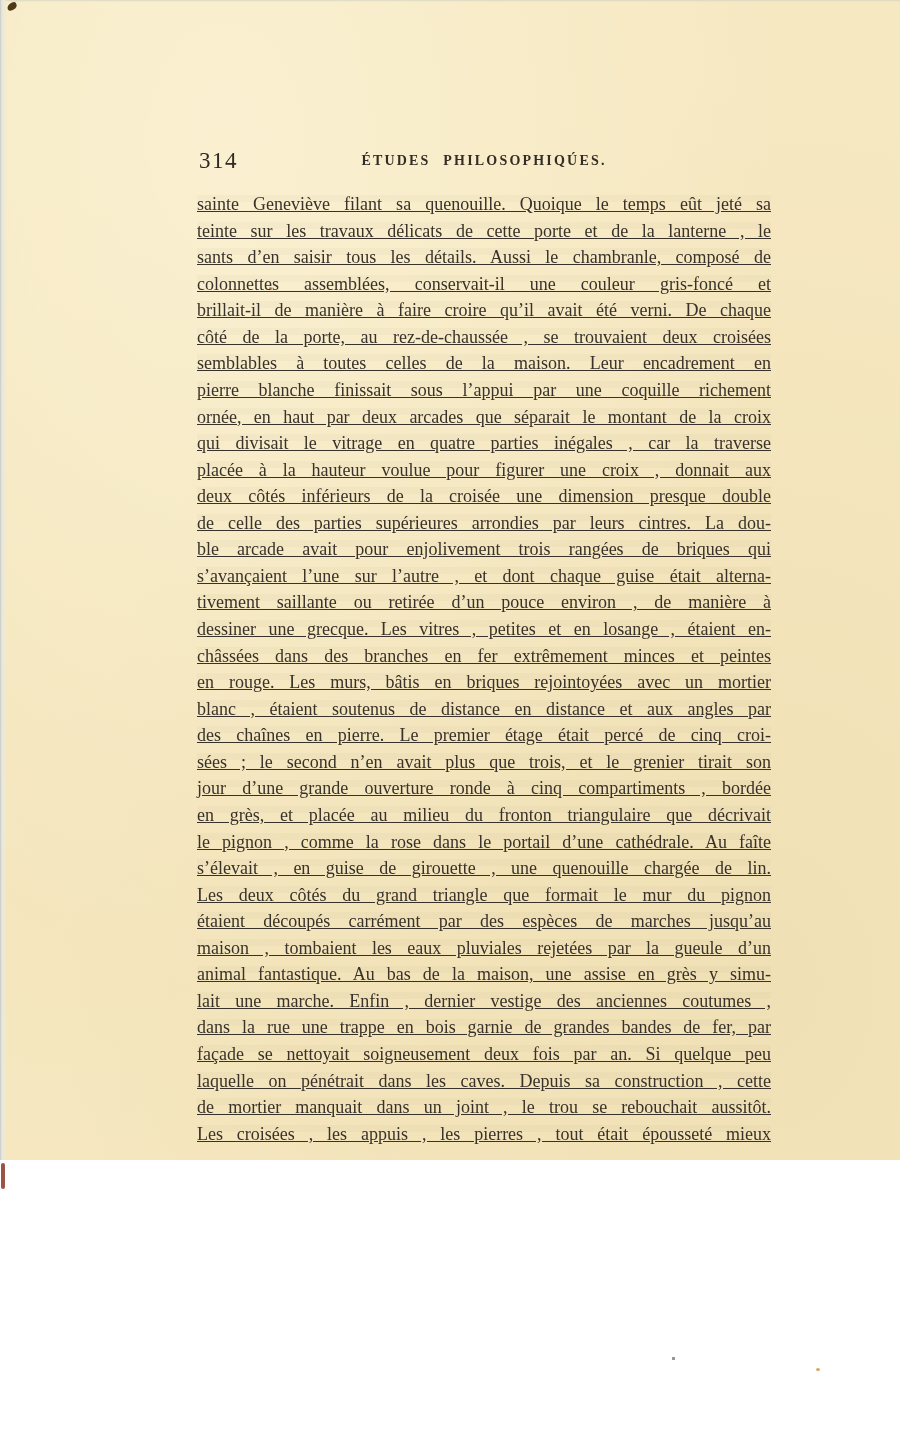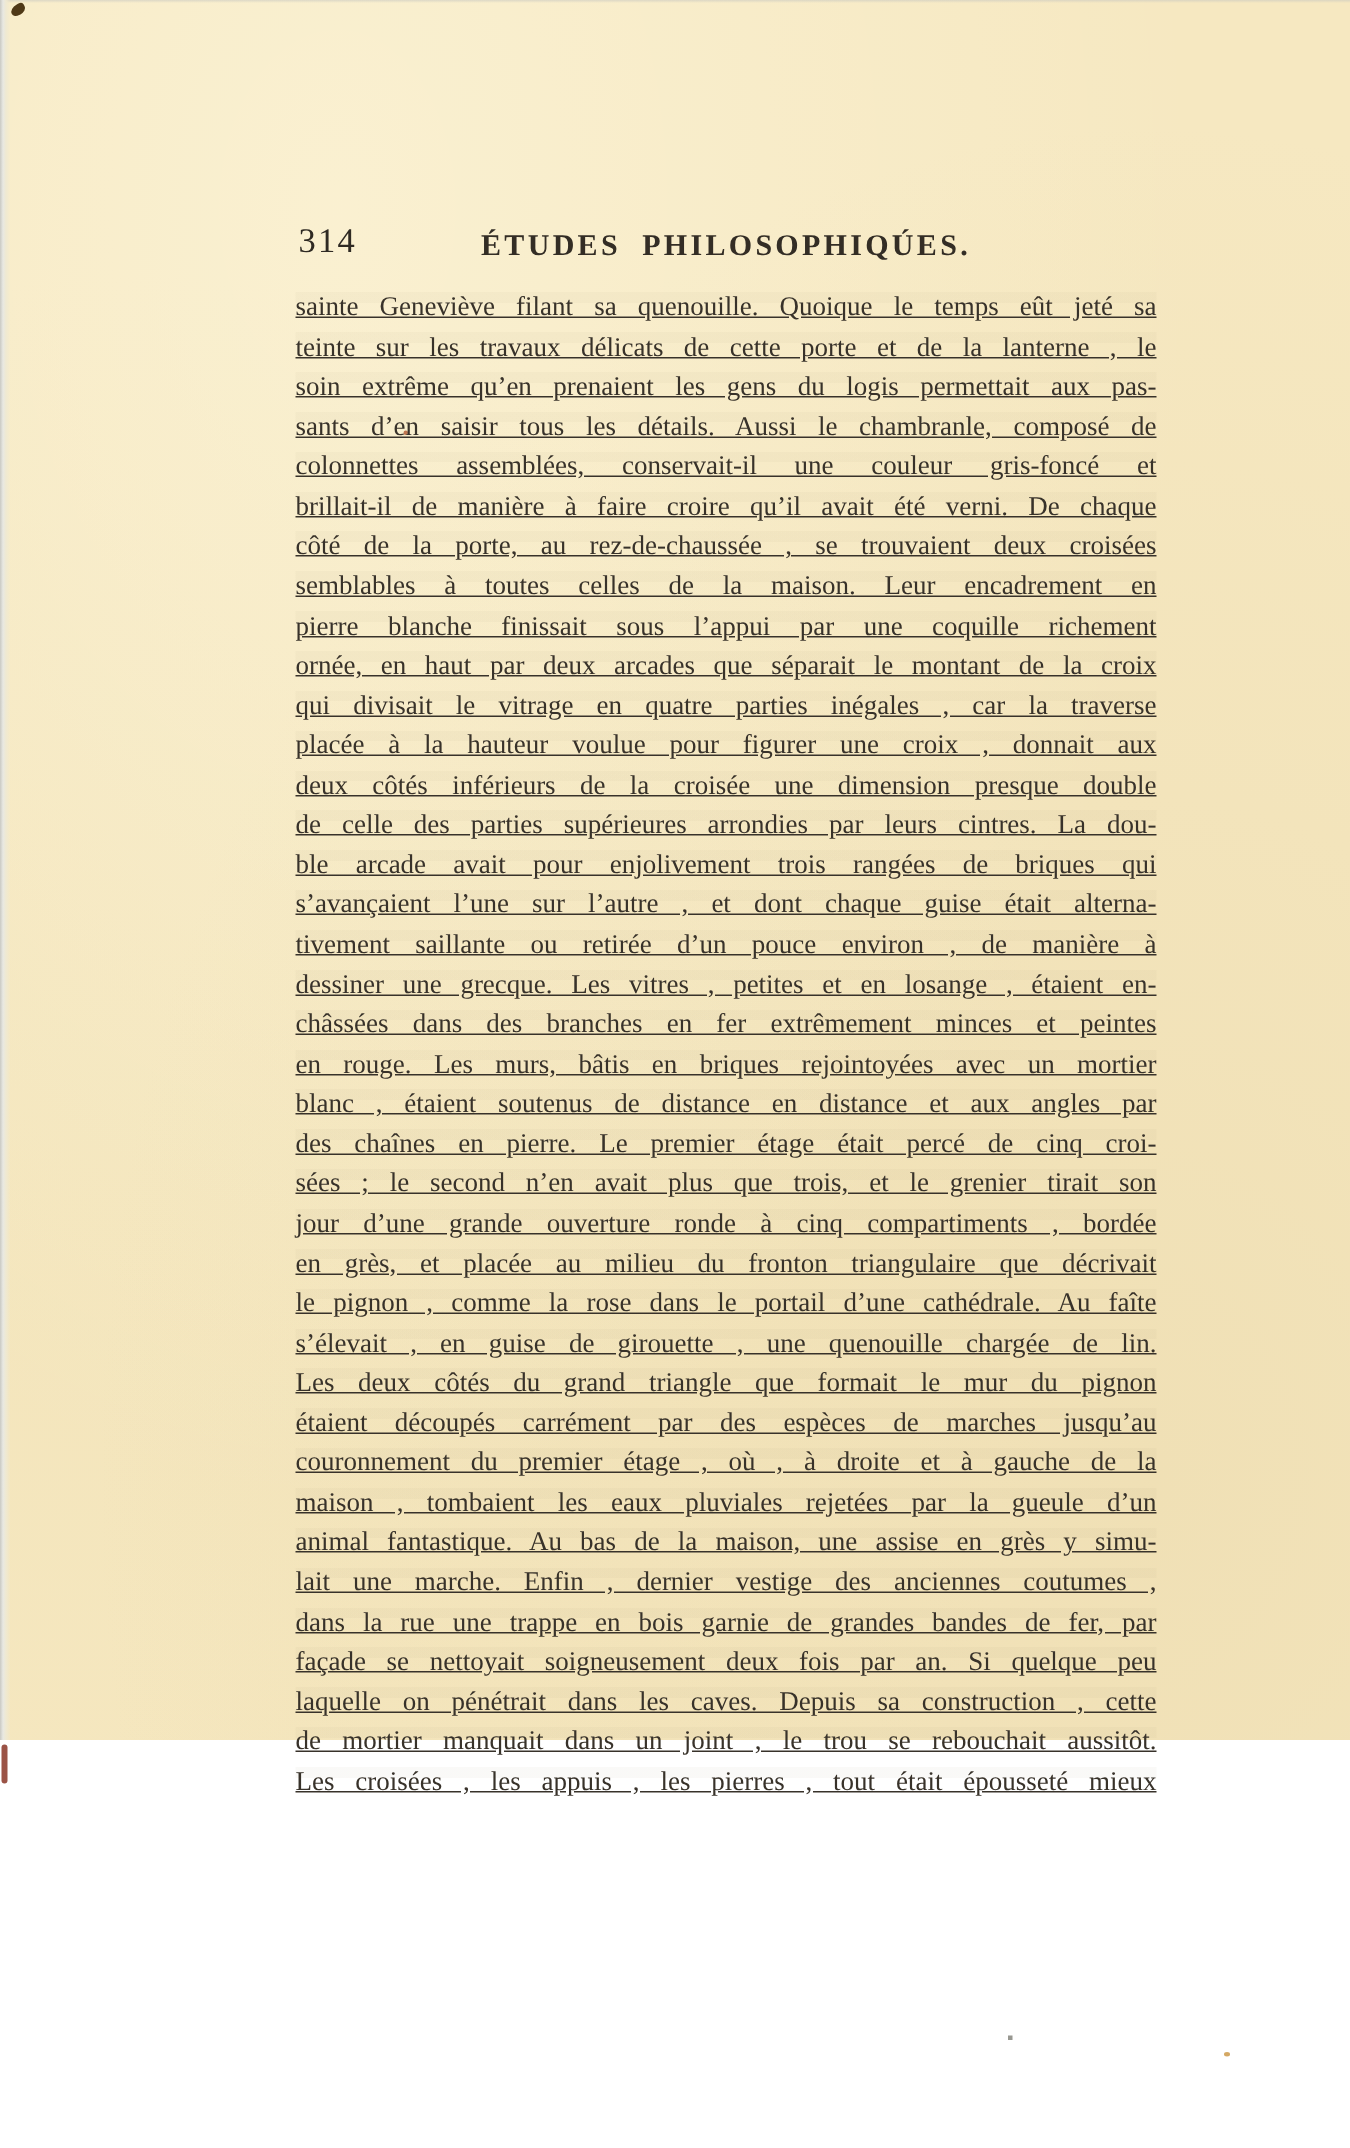--- a/index.html
+++ b/index.html
@@ -44,21 +44,21 @@
   .speck-a{left:269px;top:287px;width:3px;height:3px;background:#b0562f;border-radius:50%;opacity:.8;}
   .speck-b{left:672px;top:1357px;width:3px;height:3px;background:#8d8d85;opacity:.9;}
   .speck-c{left:816px;top:1368px;width:4px;height:3px;background:#c9923d;border-radius:50%;opacity:.8;}
 
   .page-number{
     position:absolute;left:199px;top:148px;
     font-size:23px;letter-spacing:1.5px;color:#2f2a23;
   }
   .running-title{
     position:absolute;left:197px;top:153px;width:574px;
-    text-align:center;font-size:20px;font-weight:bold;
+    text-align:center;font-size:14px;font-weight:bold;
     letter-spacing:2.2px;word-spacing:7px;color:#332d25;
   }
   .body-text{
     position:absolute;left:197px;top:191px;width:574px;
     font-size:18px;color:var(--ink);
     
     background-image:repeating-linear-gradient(
       0deg, transparent 0px, transparent 15px,
       rgba(150,138,105,0.05) 15px, rgba(150,138,105,0.05) 22px,
       transparent 22px, transparent 26.57px);
@@ -83,21 +83,20 @@
   <div class="speck speck-a"></div>
   <div class="speck speck-b"></div>
   <div class="speck speck-c"></div>
 
   <div class="page-number">314</div>
   <div class="running-title">ÉTUDES PHILOSOPHIQÚES.</div>
 
   <div class="body-text" id="body-text">
       <div class="line">sainte Geneviève filant sa quenouille. Quoique le temps eût jeté sa</div>
       <div class="line">teinte sur les travaux délicats de cette porte et de la lanterne , le</div>
-      <div class="line">soin extrême qu’en prenaient les gens du logis permettait aux pas-</div>
       <div class="line">sants d’en saisir tous les détails. Aussi le chambranle, composé de</div>
       <div class="line">colonnettes assemblées, conservait-il une couleur gris-foncé et</div>
       <div class="line">brillait-il de manière à faire croire qu’il avait été verni. De chaque</div>
       <div class="line">côté de la porte, au rez-de-chaussée , se trouvaient deux croisées</div>
       <div class="line">semblables à toutes celles de la maison. Leur encadrement en</div>
       <div class="line">pierre blanche finissait sous l’appui par une coquille richement</div>
       <div class="line">ornée, en haut par deux arcades que séparait le montant de la croix</div>
       <div class="line">qui divisait le vitrage en quatre parties inégales , car la traverse</div>
       <div class="line">placée à la hauteur voulue pour figurer une croix , donnait aux</div>
       <div class="line">deux côtés inférieurs de la croisée une dimension presque double</div>
@@ -110,21 +109,20 @@
       <div class="line">en rouge. Les murs, bâtis en briques rejointoyées avec un mortier</div>
       <div class="line">blanc , étaient soutenus de distance en distance et aux angles par</div>
       <div class="line">des chaînes en pierre. Le premier étage était percé de cinq croi-</div>
       <div class="line">sées ; le second n’en avait plus que trois, et le grenier tirait son</div>
       <div class="line">jour d’une grande ouverture ronde à cinq compartiments , bordée</div>
       <div class="line">en grès, et placée au milieu du fronton triangulaire que décrivait</div>
       <div class="line">le pignon , comme la rose dans le portail d’une cathédrale. Au faîte</div>
       <div class="line">s’élevait , en guise de girouette , une quenouille chargée de lin.</div>
       <div class="line">Les deux côtés du grand triangle que formait le mur du pignon</div>
       <div class="line">étaient découpés carrément par des espèces de marches jusqu’au</div>
-      <div class="line">couronnement du premier étage , où , à droite et à gauche de la</div>
       <div class="line">maison , tombaient les eaux pluviales rejetées par la gueule d’un</div>
       <div class="line">animal fantastique. Au bas de la maison, une assise en grès y simu-</div>
       <div class="line">lait une marche. Enfin , dernier vestige des anciennes coutumes ,</div>
       <div class="line">dans la rue une trappe en bois garnie de grandes bandes de fer, par</div>
       <div class="line">façade se nettoyait soigneusement deux fois par an. Si quelque peu</div>
       <div class="line">laquelle on pénétrait dans les caves. Depuis sa construction , cette</div>
       <div class="line">de mortier manquait dans un joint , le trou se rebouchait aussitôt.</div>
       <div class="line">Les croisées , les appuis , les pierres , tout était épousseté mieux</div>
     </div>
 </div>

